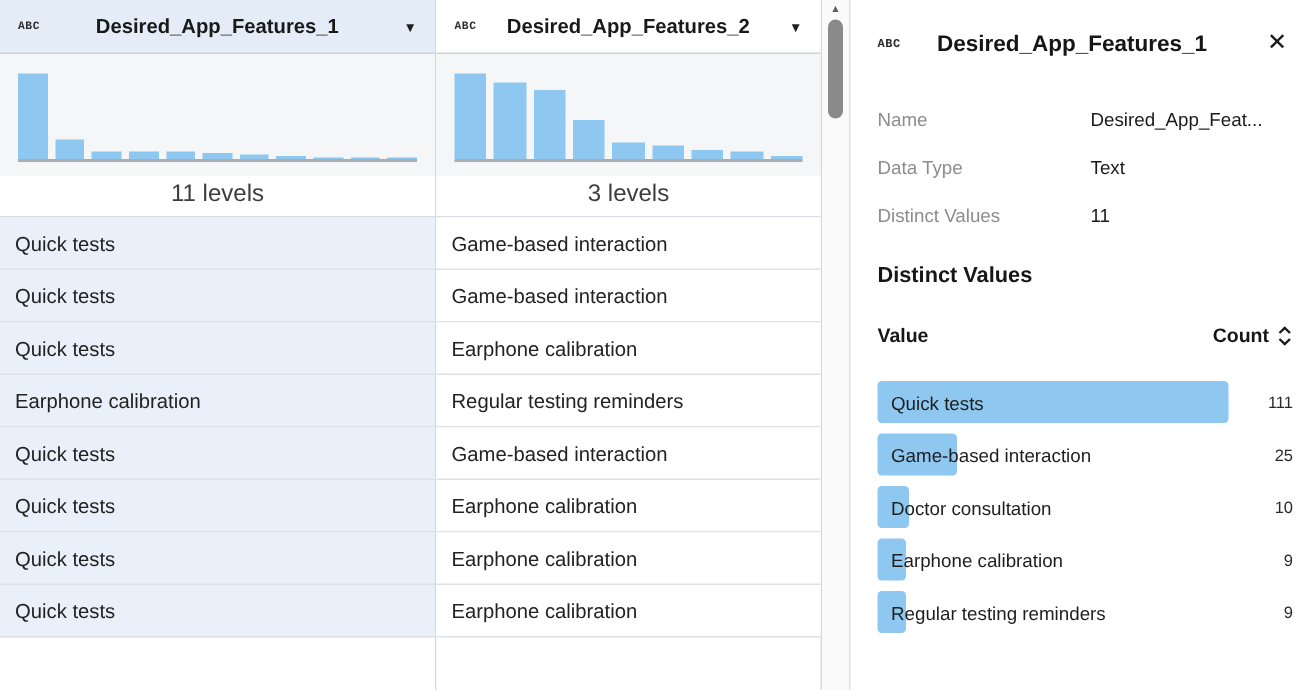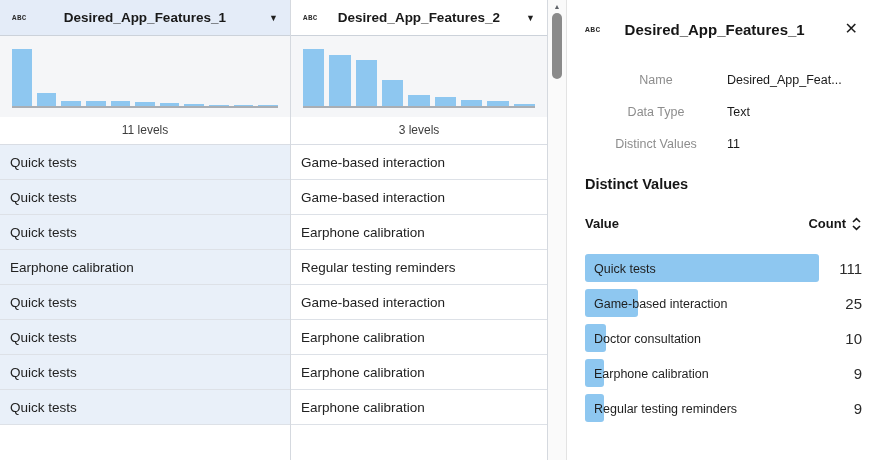--- a/index.html
+++ b/index.html
@@ -28,51 +28,51 @@
   }
   .caret{ font-size:9px; color:#1f1f1f; margin-left:6px; }
   .col-hist{ height:81px; background:#f5f6f8; position:relative; }
   .hist-bars{
     position:absolute; left:12px; right:12px; bottom:9px; top:13px;
     display:flex; align-items:flex-end; gap:5px;
     border-bottom:2px solid #a9aeb4;
   }
   .hbar{ flex:1; background:#8ec7f0; min-height:1px; }
   .col-levels{
-    height:28px; line-height:26px; text-align:center; font-size:12px;
+    height:28px; line-height:26px; text-align:center; font-size:16px;
     color:#3d3d3d; background:#fff; border-bottom:1px solid #d9dde4;
   }
   .cell{
     height:35px; border-bottom:1px solid #dde1e7; display:flex; align-items:center;
     padding:0 10px; font-size:13.5px; color:#222; background:#fff; cursor:default;
     white-space:nowrap; overflow:hidden;
   }
   .col.selected .cell{ background:#e9f0f9; }
   .cell.missing{ font-style:italic; color:#8c8c8c; }
   
   .vscroll{ width:18px; height:100%; background:#fafafa; position:relative; }
   .varrow{ height:12px; text-align:center; font-size:7px; line-height:13px; color:#5f6368; cursor:pointer; }
   .vthumb{ position:absolute; top:13px; left:4px; width:10px; height:66px; background:#8a8a8a; border-radius:5px; cursor:grab; }
   
   .panel{ flex:1; min-width:0; border-left:1px solid #e3e3e3; background:#fff; padding-left:18px; }
   .panel-header{ height:50px; display:flex; align-items:center; padding:8px 12px 0 0; }
   .panel-title{ font-size:15px; font-weight:700; color:#161616; margin-left:24px; white-space:nowrap; }
   .close-btn{ margin-left:auto; background:none; border:none; font-size:16px; color:#1b1b1b; cursor:pointer; padding:2px 4px; line-height:1; }
   .details{ margin-top:14px; }
-  .detail-row{ display:flex; align-items:center; height:32px;text-align:center; }
+  .detail-row{ display:flex; align-items:center; height:32px; }
   .detail-label{ width:142px; font-size:12.5px; color:#8d8d8d; flex:none; }
   .detail-value{ font-size:12.5px; font-weight:400; color:#1a1a1a; white-space:nowrap; overflow:hidden; }
   .section-title{ margin-top:16px; font-size:14.5px; font-weight:700; color:#161616; }
   .list-header{ display:flex; align-items:center; margin-top:24px; padding-right:12px; font-size:13px; font-weight:700; color:#161616; }
   .count-sort{ margin-left:auto; display:flex; align-items:center; gap:5px; cursor:pointer; }
   .vlist{ margin-top:20px; }
   .vrow{ position:relative; height:35px; display:flex; align-items:center; padding-right:12px; cursor:pointer; }
   .vbar{ position:absolute; left:0; top:3px; bottom:4px; background:#8ec7f0; border-radius:3px; }
   .vlabel{ position:relative; z-index:1; padding-left:9px; font-size:12.5px; color:#1e1e1e; white-space:nowrap; }
-  .vcount{ position:relative; z-index:1; margin-left:auto; font-size:15px; color:#2b2b2b; }
+  .vcount{ position:relative; z-index:1; margin-left:auto; font-size:11px; color:#2b2b2b; }
 </style>
 </head>
 <body>
 
 <div class="app">
 
   <div class="grid">
 
     <div class="col col-0 selected">
       <div class="col-header">

